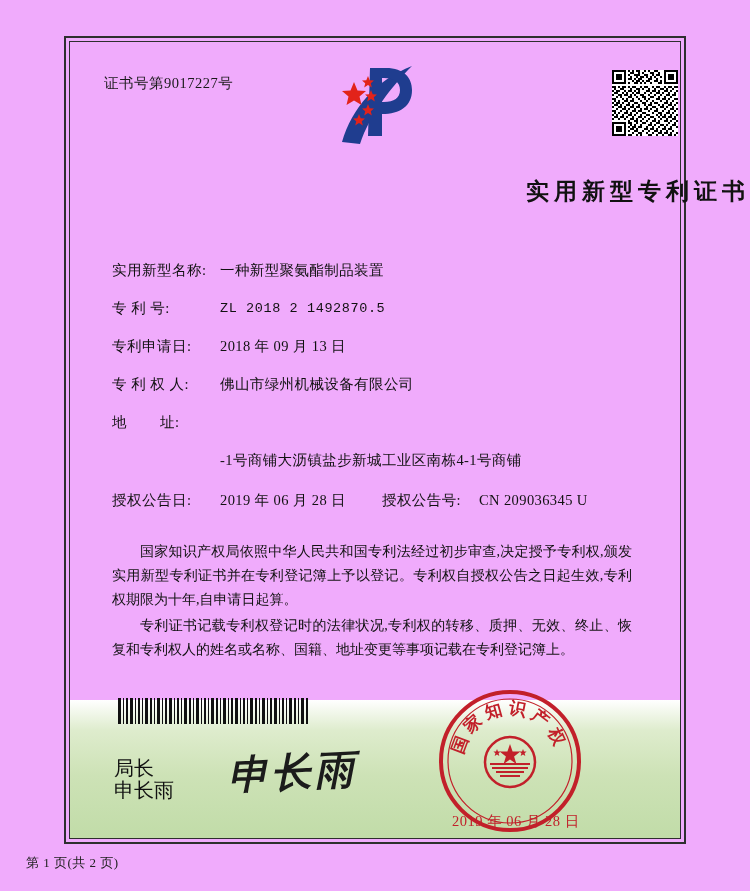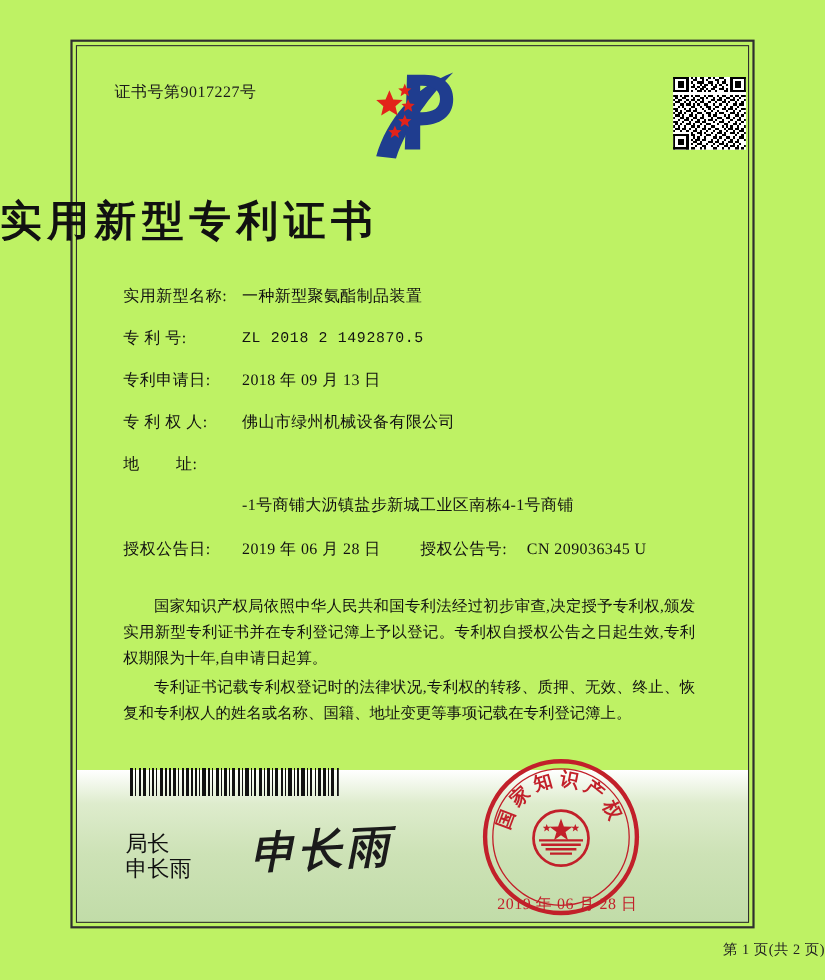--- a/index.html
+++ b/index.html
@@ -11,21 +11,21 @@
     width: 750px;
     height: 891px;
     font-family: "Liberation Serif", "DejaVu Serif", serif;
     color: #111;
     position: relative;
     overflow: hidden;
   }
   .page {
     position: absolute;
     inset: 0;
-    background: #bef264;
+    background: #f0abfc;
   }
   
   .border-outer {
     position: absolute;
     left: 64px;
     top: 36px;
     width: 622px;
     height: 808px;
     border: 2px solid #2f2f2f;
     box-sizing: border-box;
@@ -72,22 +72,22 @@
     left: 330px;
     top: 62px;
     width: 96px;
     height: 92px;
   }
   .title {
     position: absolute;
     left: 0;
     right: 0;
     top: 176px;
-    text-align: left;
-    font-size: 38px;
+    text-align: right;
+    font-size: 23px;
     font-weight: bold;
     letter-spacing: 5px;
     color: #111;
     font-family: Liberation Mono, monospace;
   }
   .fields {
     position: absolute;
     left: 112px;
     top: 255px;
     width: 520px;
@@ -184,21 +184,21 @@
     top: 812px;
     font-size: 14.5px;
     color: #c2202a;
     letter-spacing: 0.5px;
   }
   .footer {
     position: absolute;
     left: 0;
     right: 0;
     top: 854px;
-    text-align: right;
+    text-align: left;
     font-size: 13px;
     color: #222;
     letter-spacing: 0.5px;
     padding-left: 26px;
   }
 </style>
 </head>
 <body>
 
 <div class="page">

